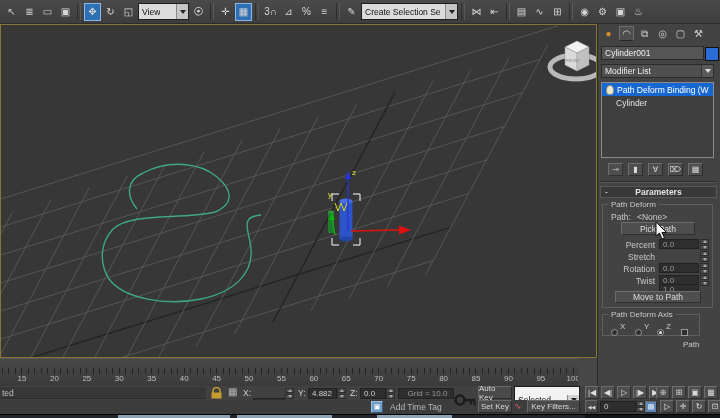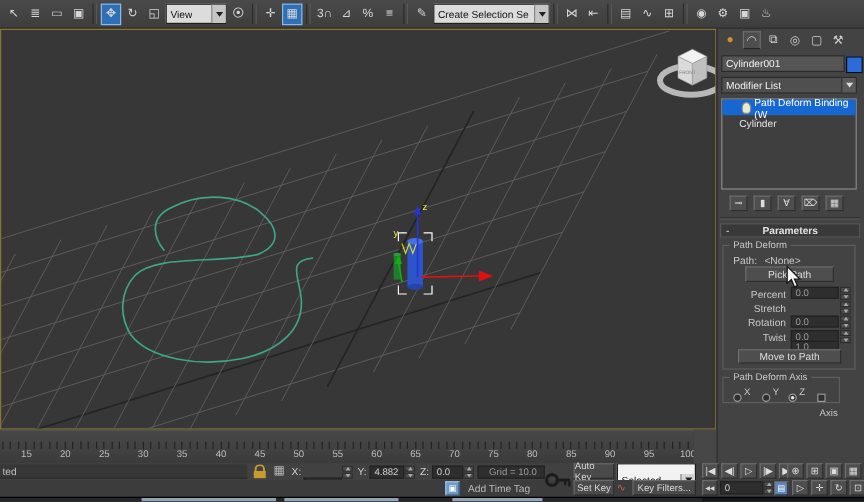--- a/index.html
+++ b/index.html
@@ -40,21 +40,21 @@
   .pfield{background:#555;border:1px solid #2a2a2a;color:#efefef;font-size:8.5px;
           display:flex;align-items:center;padding:0 3px;box-sizing:border-box;}
   input.pfield{outline:none;}
   .swatch{background:#2c6cd8;border:1px solid #111;}
   .mlist{position:absolute;display:flex;align-items:center;justify-content:space-between;
          background:#4f4f4f;border:1px solid #2a2a2a;font-size:8.5px;color:#eee;
          padding-left:3px;box-sizing:border-box;}
   .mlist .dd-arrow{background:#5a5a5a;border-left:1px solid #333;}
   .stackbox{position:absolute;background:#3f3f3f;border:1px solid #8b8b8b;box-sizing:border-box;}
   .stackrow{height:13px;display:flex;align-items:center;font-size:8.5px;color:#e2e2e2;
-            padding-left:16px;gap:3px;}
+            padding-left:4px;gap:3px;}
   .stackrow.sel{background:#1767d2;color:#fff;}
   .bulb{width:6px;height:8px;border-radius:50% 50% 40% 40%;background:#e9e9cf;border:1px solid #888;}
   .pbtn{background:#4e4e4e;border-top:1px solid #6d6d6d;border-left:1px solid #6d6d6d;
         border-right:1px solid #2e2e2e;border-bottom:1px solid #2e2e2e;color:#ddd;font-size:8.5px;
         display:flex;align-items:center;justify-content:center;box-sizing:border-box;}
   .stackbtns{position:absolute;display:flex;gap:5px;}
   .stackbtns .pbtn{width:15px;height:13px;font-size:8px;}
   .rollout{position:absolute;background:#393939;border:1px solid #585858;color:#e4e4e4;
            font-size:8.5px;font-weight:bold;display:flex;align-items:center;justify-content:center;
            box-sizing:border-box;}
@@ -316,21 +316,21 @@
       <span class="abs" style="left:8px;top:7px;">
         <span class="rad"></span><span class="axlbl">X</span>
       </span>
       <span class="abs" style="left:32px;top:7px;">
         <span class="rad"></span><span class="axlbl">Y</span>
       </span>
       <span class="abs" style="left:54px;top:7px;">
         <span class="rad sel"></span><span class="axlbl">Z</span>
       </span>
       <span class="abs" style="left:78px;top:7px;">
-        <span class="chk"></span><span class="axlbl">Axis</span>
+        <span class="chk"></span><span class="axlbl">Path</span>
       </span>
     </div>
   </div>
 
   <div class="ruler">
     <div id="ruler-ticks">
         <i class="tick" style="left: 2px;"></i>
         <i class="tick" style="left: 8.486px;"></i>
         <i class="tick" style="left: 14.972px;"></i>
         <i class="tick" style="left: 21.458px;"></i>

